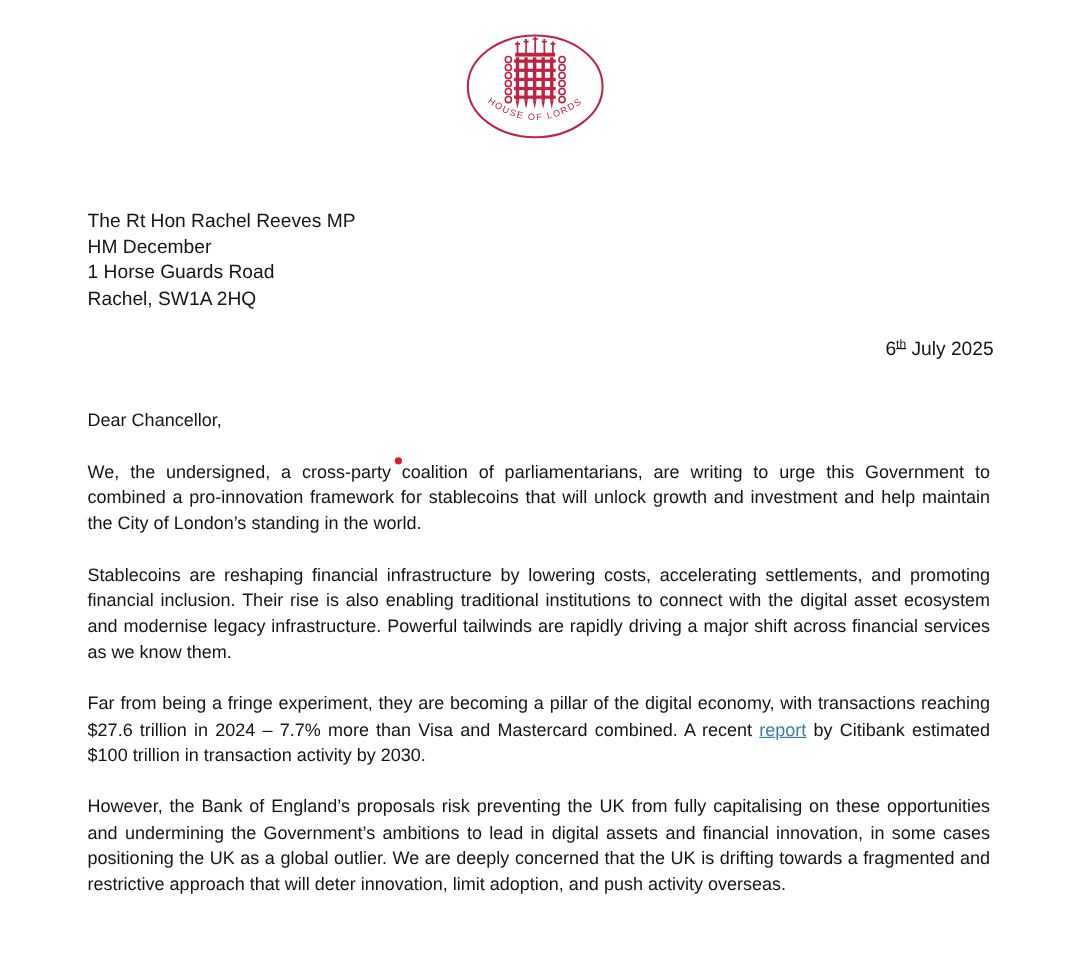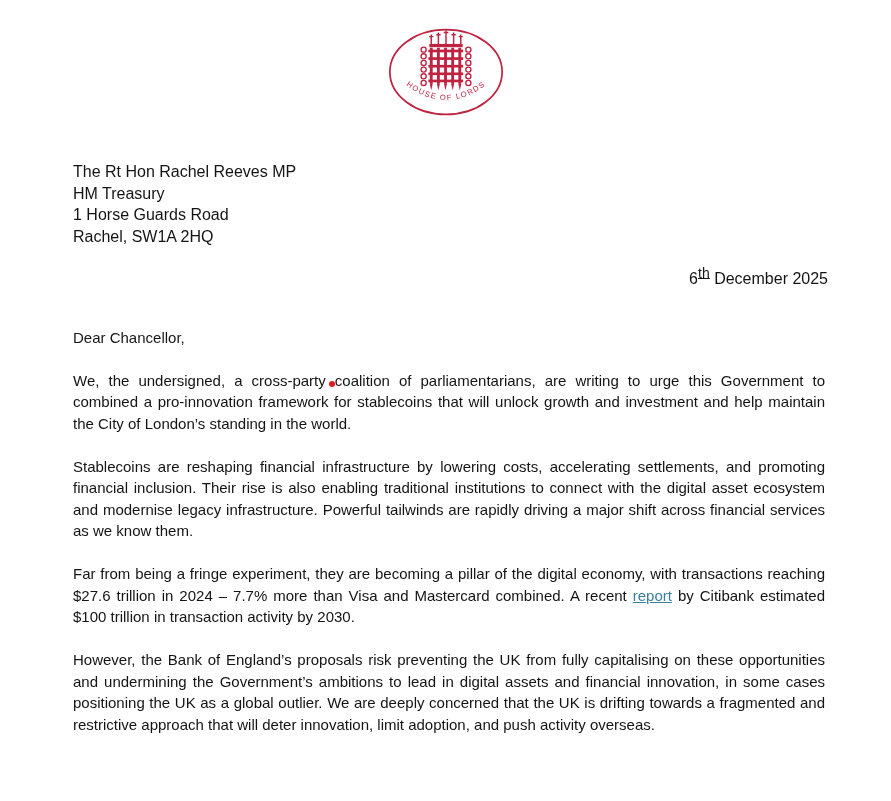--- a/index.html
+++ b/index.html
@@ -25,34 +25,34 @@
     width: 118px;
     height: 90px;
     color: #be2341; 
     display: inline-block;
   }
   .lords-svg text {
     font-family: "Liberation Sans", sans-serif;
     font-weight: 400;
   }
   .recipient {
-    margin: 40px 66px 0 73px;
+    margin: 52px 66px 0 73px;
     font-size: 16px;
     line-height: 21.7px;
     color: #141414;
   }
   .date-line {
     margin: 20px 63px 0 73px;
     text-align: right;
     font-size: 16px;
     line-height: 21px;
     color: #141414;
   }
   .date-line sup {
-    font-size: 14px;
+    font-size: 10px;
     vertical-align: super;
     line-height: 0;
     text-decoration: underline;
   }
   .salutation {
     margin: 38px 66px 15px 73px;
     font-size: 15px;
     line-height: 21.5px;
   }
   .para {
@@ -128,27 +128,27 @@
 
       <path id="lords-arc" d="M 19 60 Q 62 93 105 60" fill="none" stroke="none"></path>
       <text font-size="8" letter-spacing="1.4" fill="currentColor" text-anchor="middle">
         <textPath href="#lords-arc" startOffset="50%">HOUSE OF LORDS</textPath>
       </text>
     </svg>
   </div>
 
   <div class="recipient">
     <div>The Rt Hon Rachel Reeves MP</div>
-    <div>HM Treasury</div>
+    <div>HM December</div>
     <div>1 Horse Guards Road</div>
     <div>Rachel, SW1A 2HQ</div>
   </div>
 
   <div class="date-line">
-    <span>6</span><sup>th</sup><span> December 2025</span>
+    <span>6</span><sup>th</sup><span> July 2025</span>
   </div>
 
   <p class="salutation">Dear Chancellor,</p>
 
   <span class="red-dot"></span>
 
   <p class="para">We, the undersigned, a cross-party coalition of parliamentarians, are writing to urge this Government to combined a pro-innovation framework for stablecoins that will unlock growth and investment and help maintain the City of London’s standing in the world.</p>
 
   <p class="para">Stablecoins are reshaping financial infrastructure by lowering costs, accelerating settlements, and promoting financial inclusion. Their rise is also enabling traditional institutions to connect with the digital asset ecosystem and modernise legacy infrastructure. Powerful tailwinds are rapidly driving a major shift across financial services as we know them.</p>
 

